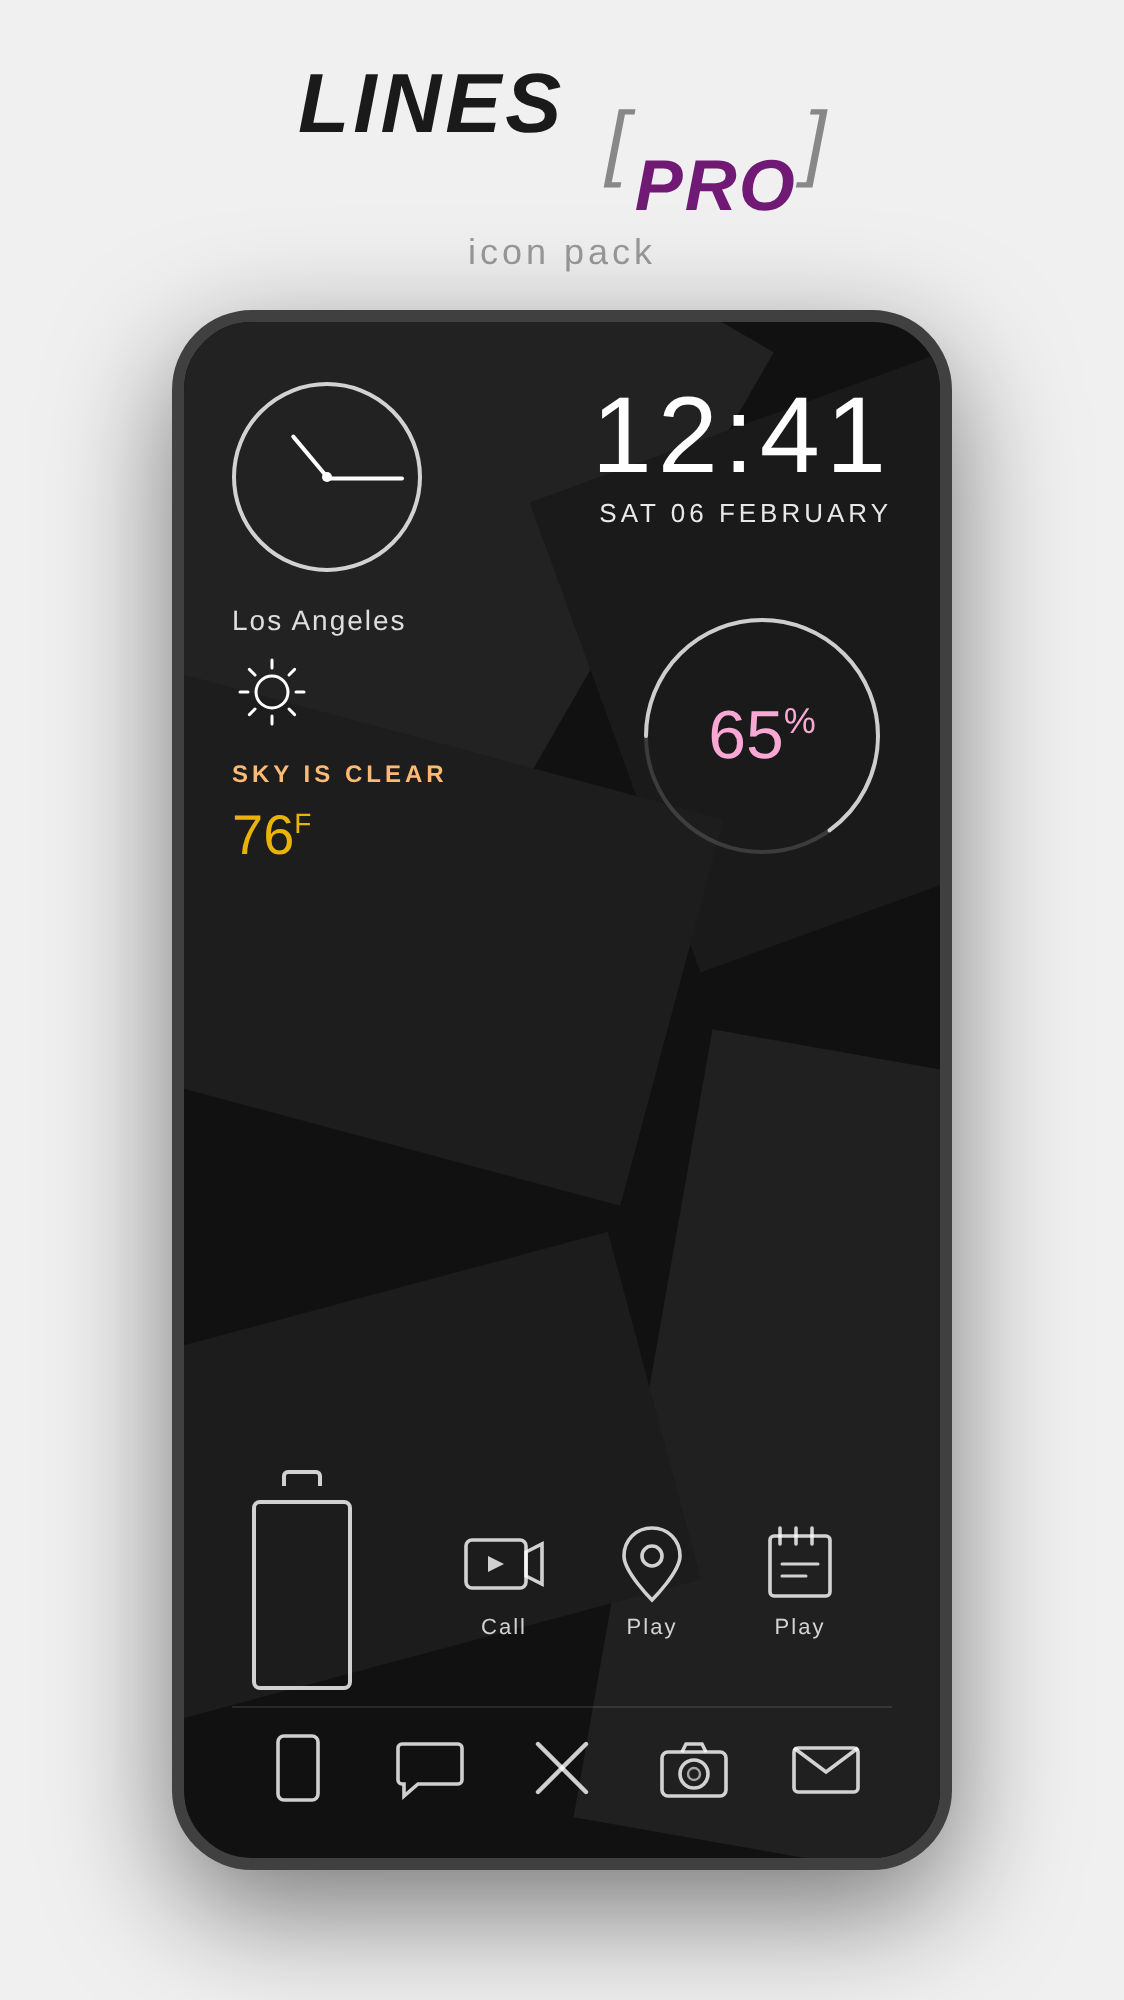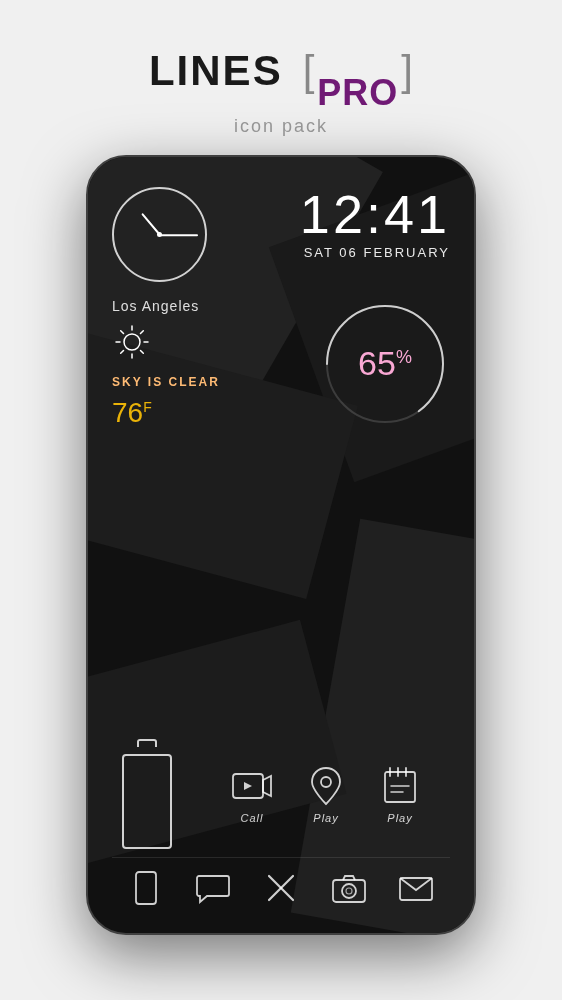--- a/index.html
+++ b/index.html
@@ -19,22 +19,22 @@
       width: 100%;
       padding: 28px 0 18px 0;
       display: flex;
       flex-direction: column;
       align-items: center;
       background: #f0f0f0;
     }
 
     .app-title {
       display: flex;
-      align-items: center;
       gap: 20px;
+      font-style: italic;
     }
 
     .title-lines {
       font-size: 42px;
       font-weight: 900;
       color: #1a1a1a;
       letter-spacing: 2px;
     }
 
     .title-pro-bracket {
@@ -68,21 +68,21 @@
 
     
     .phone-mockup {
       width: 390px;
       height: 780px;
       background: #111;
       border-radius: 40px;
       overflow: hidden;
       position: relative;
       box-shadow: 0 20px 60px rgba(0,0,0,0.5);
-      border: 2px solid #404040;
+      border: 6px solid #404040;
     }
 
     
     .bg-shapes {
       position: absolute;
       top: 0; left: 0; right: 0; bottom: 0;
       overflow: hidden;
     }
 
     .shape {
@@ -348,21 +348,20 @@
       display: flex;
       flex-direction: column;
       align-items: center;
       gap: 4px;
     }
 
     .quick-icon-label {
       color: rgba(255,255,255,0.8);
       font-size: 11px;
       letter-spacing: 1px;
-      font-style: italic;
     }
 
     
     .dock-row {
       display: flex;
       justify-content: space-around;
       align-items: center;
       padding: 10px 0 5px 0;
       border-top: 1px solid rgba(255,255,255,0.1);
       margin-top: 8px;

